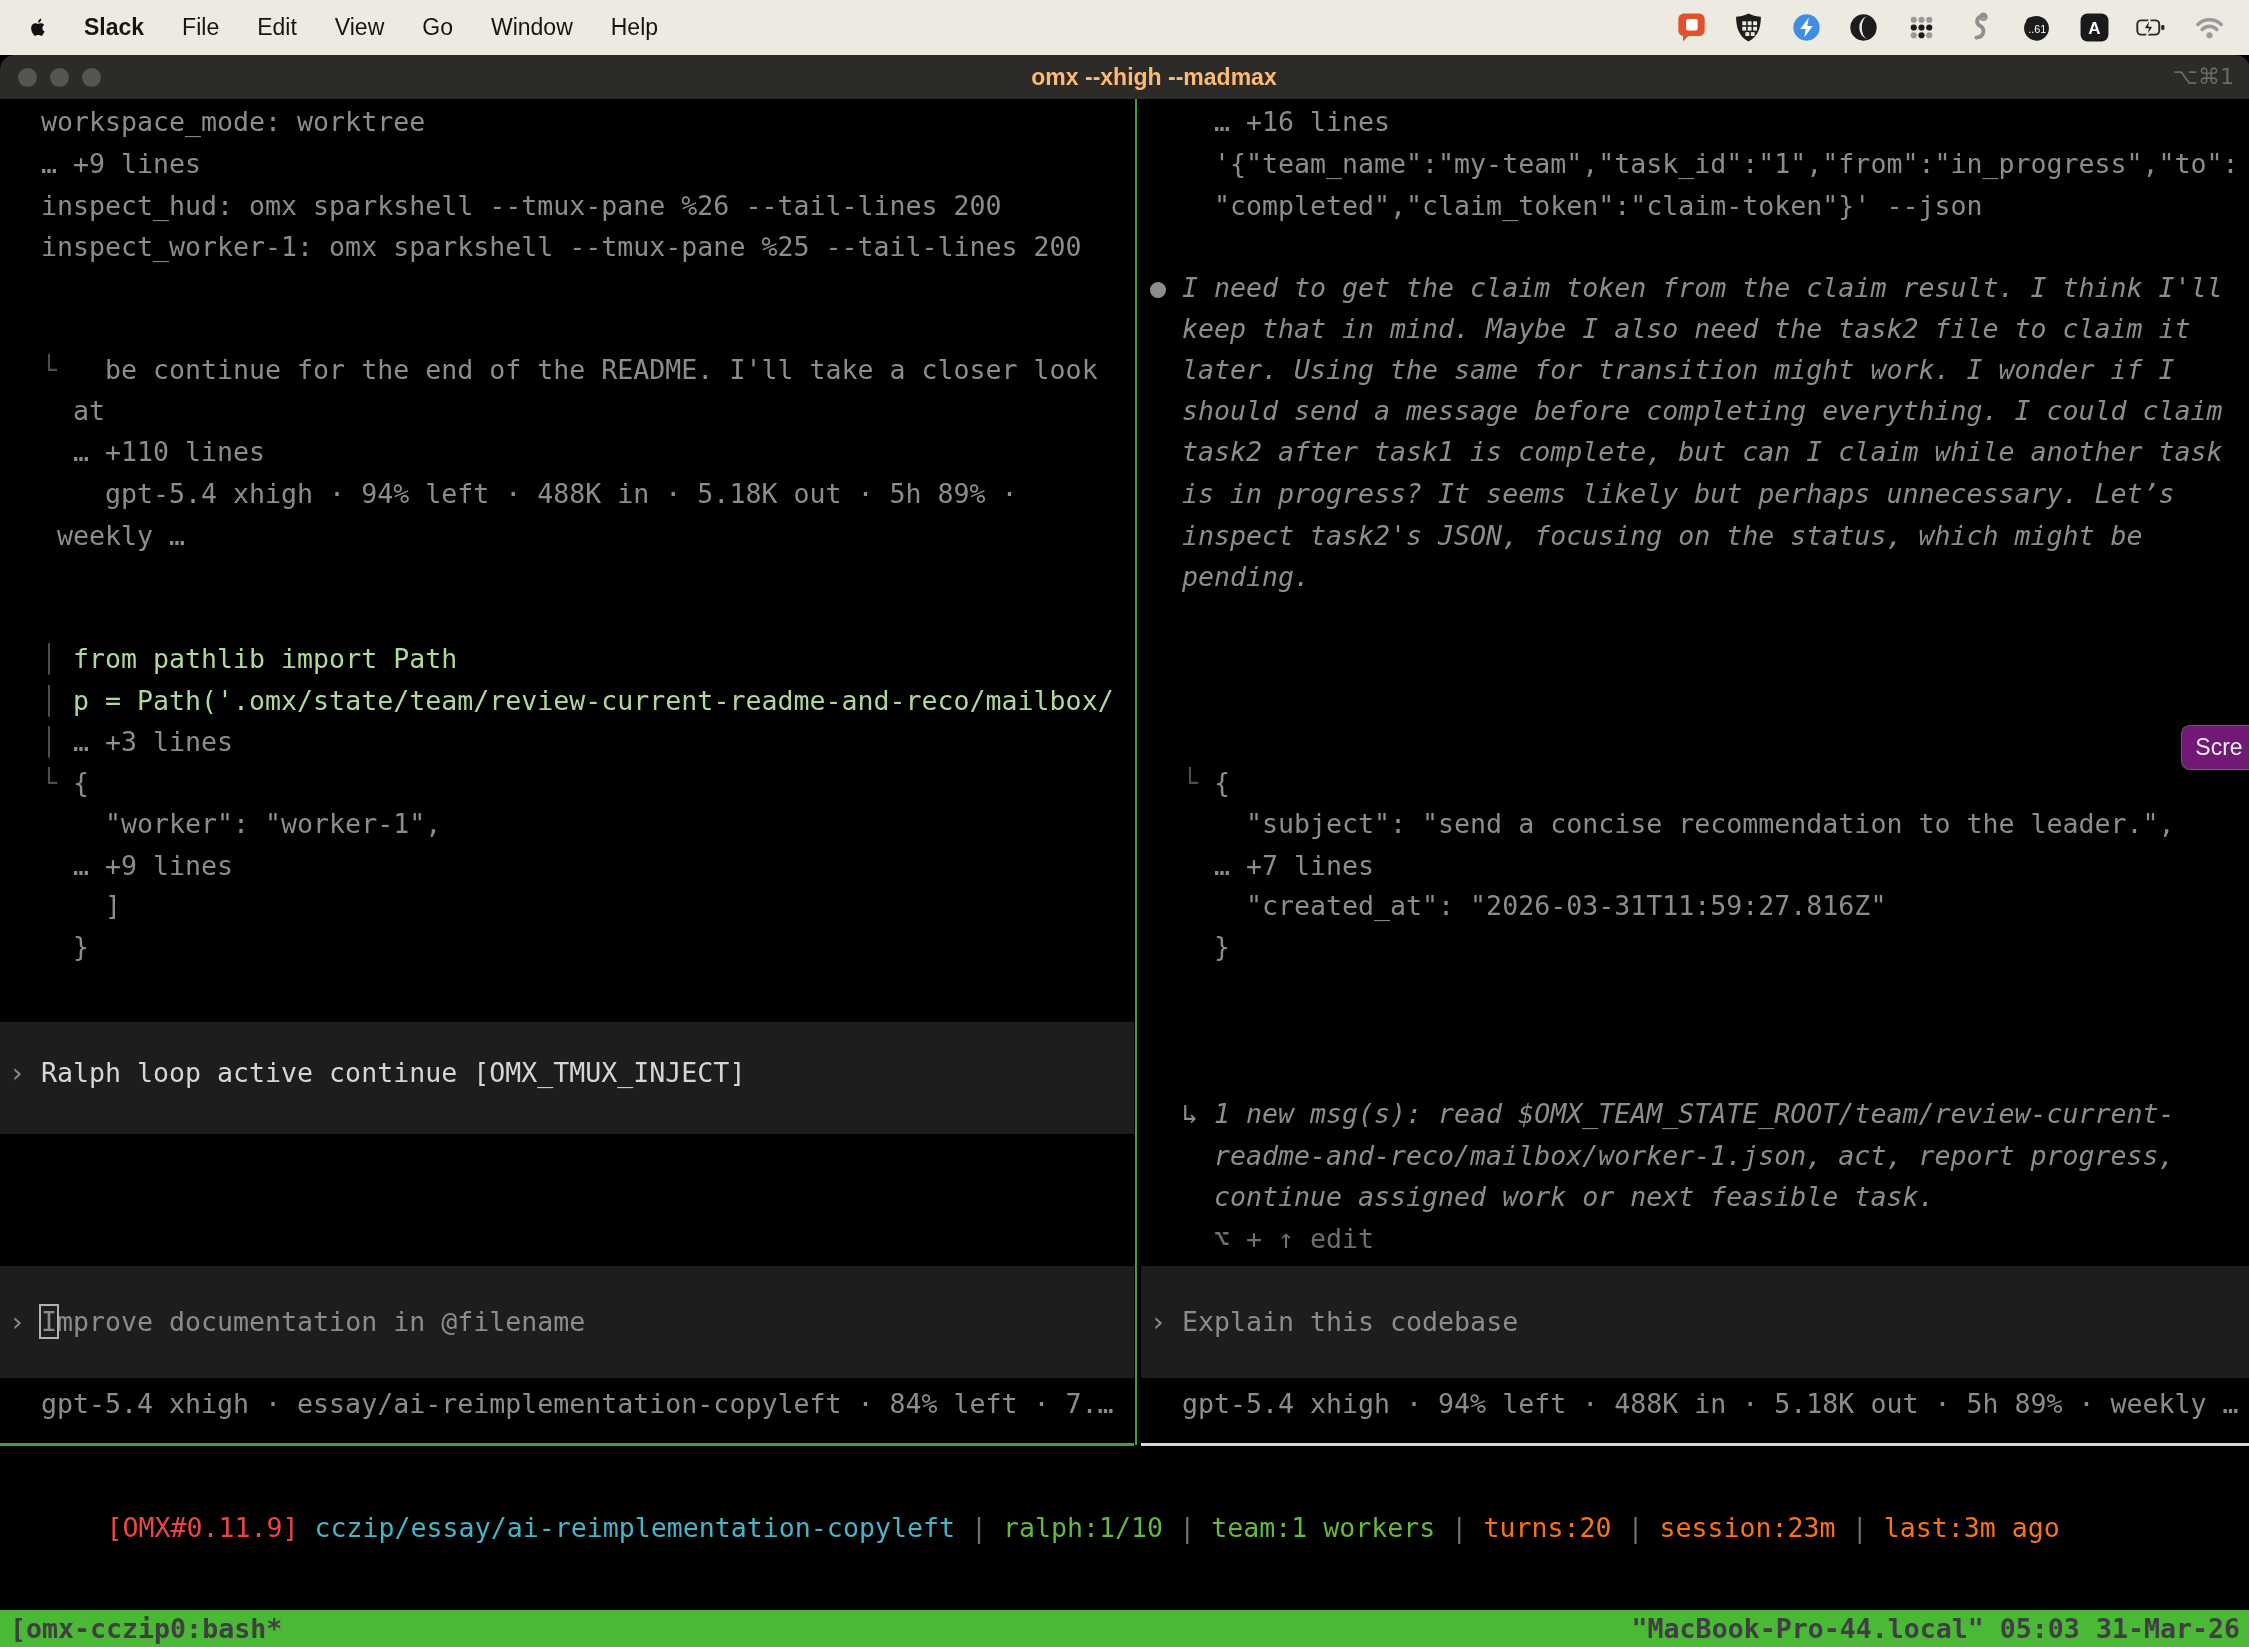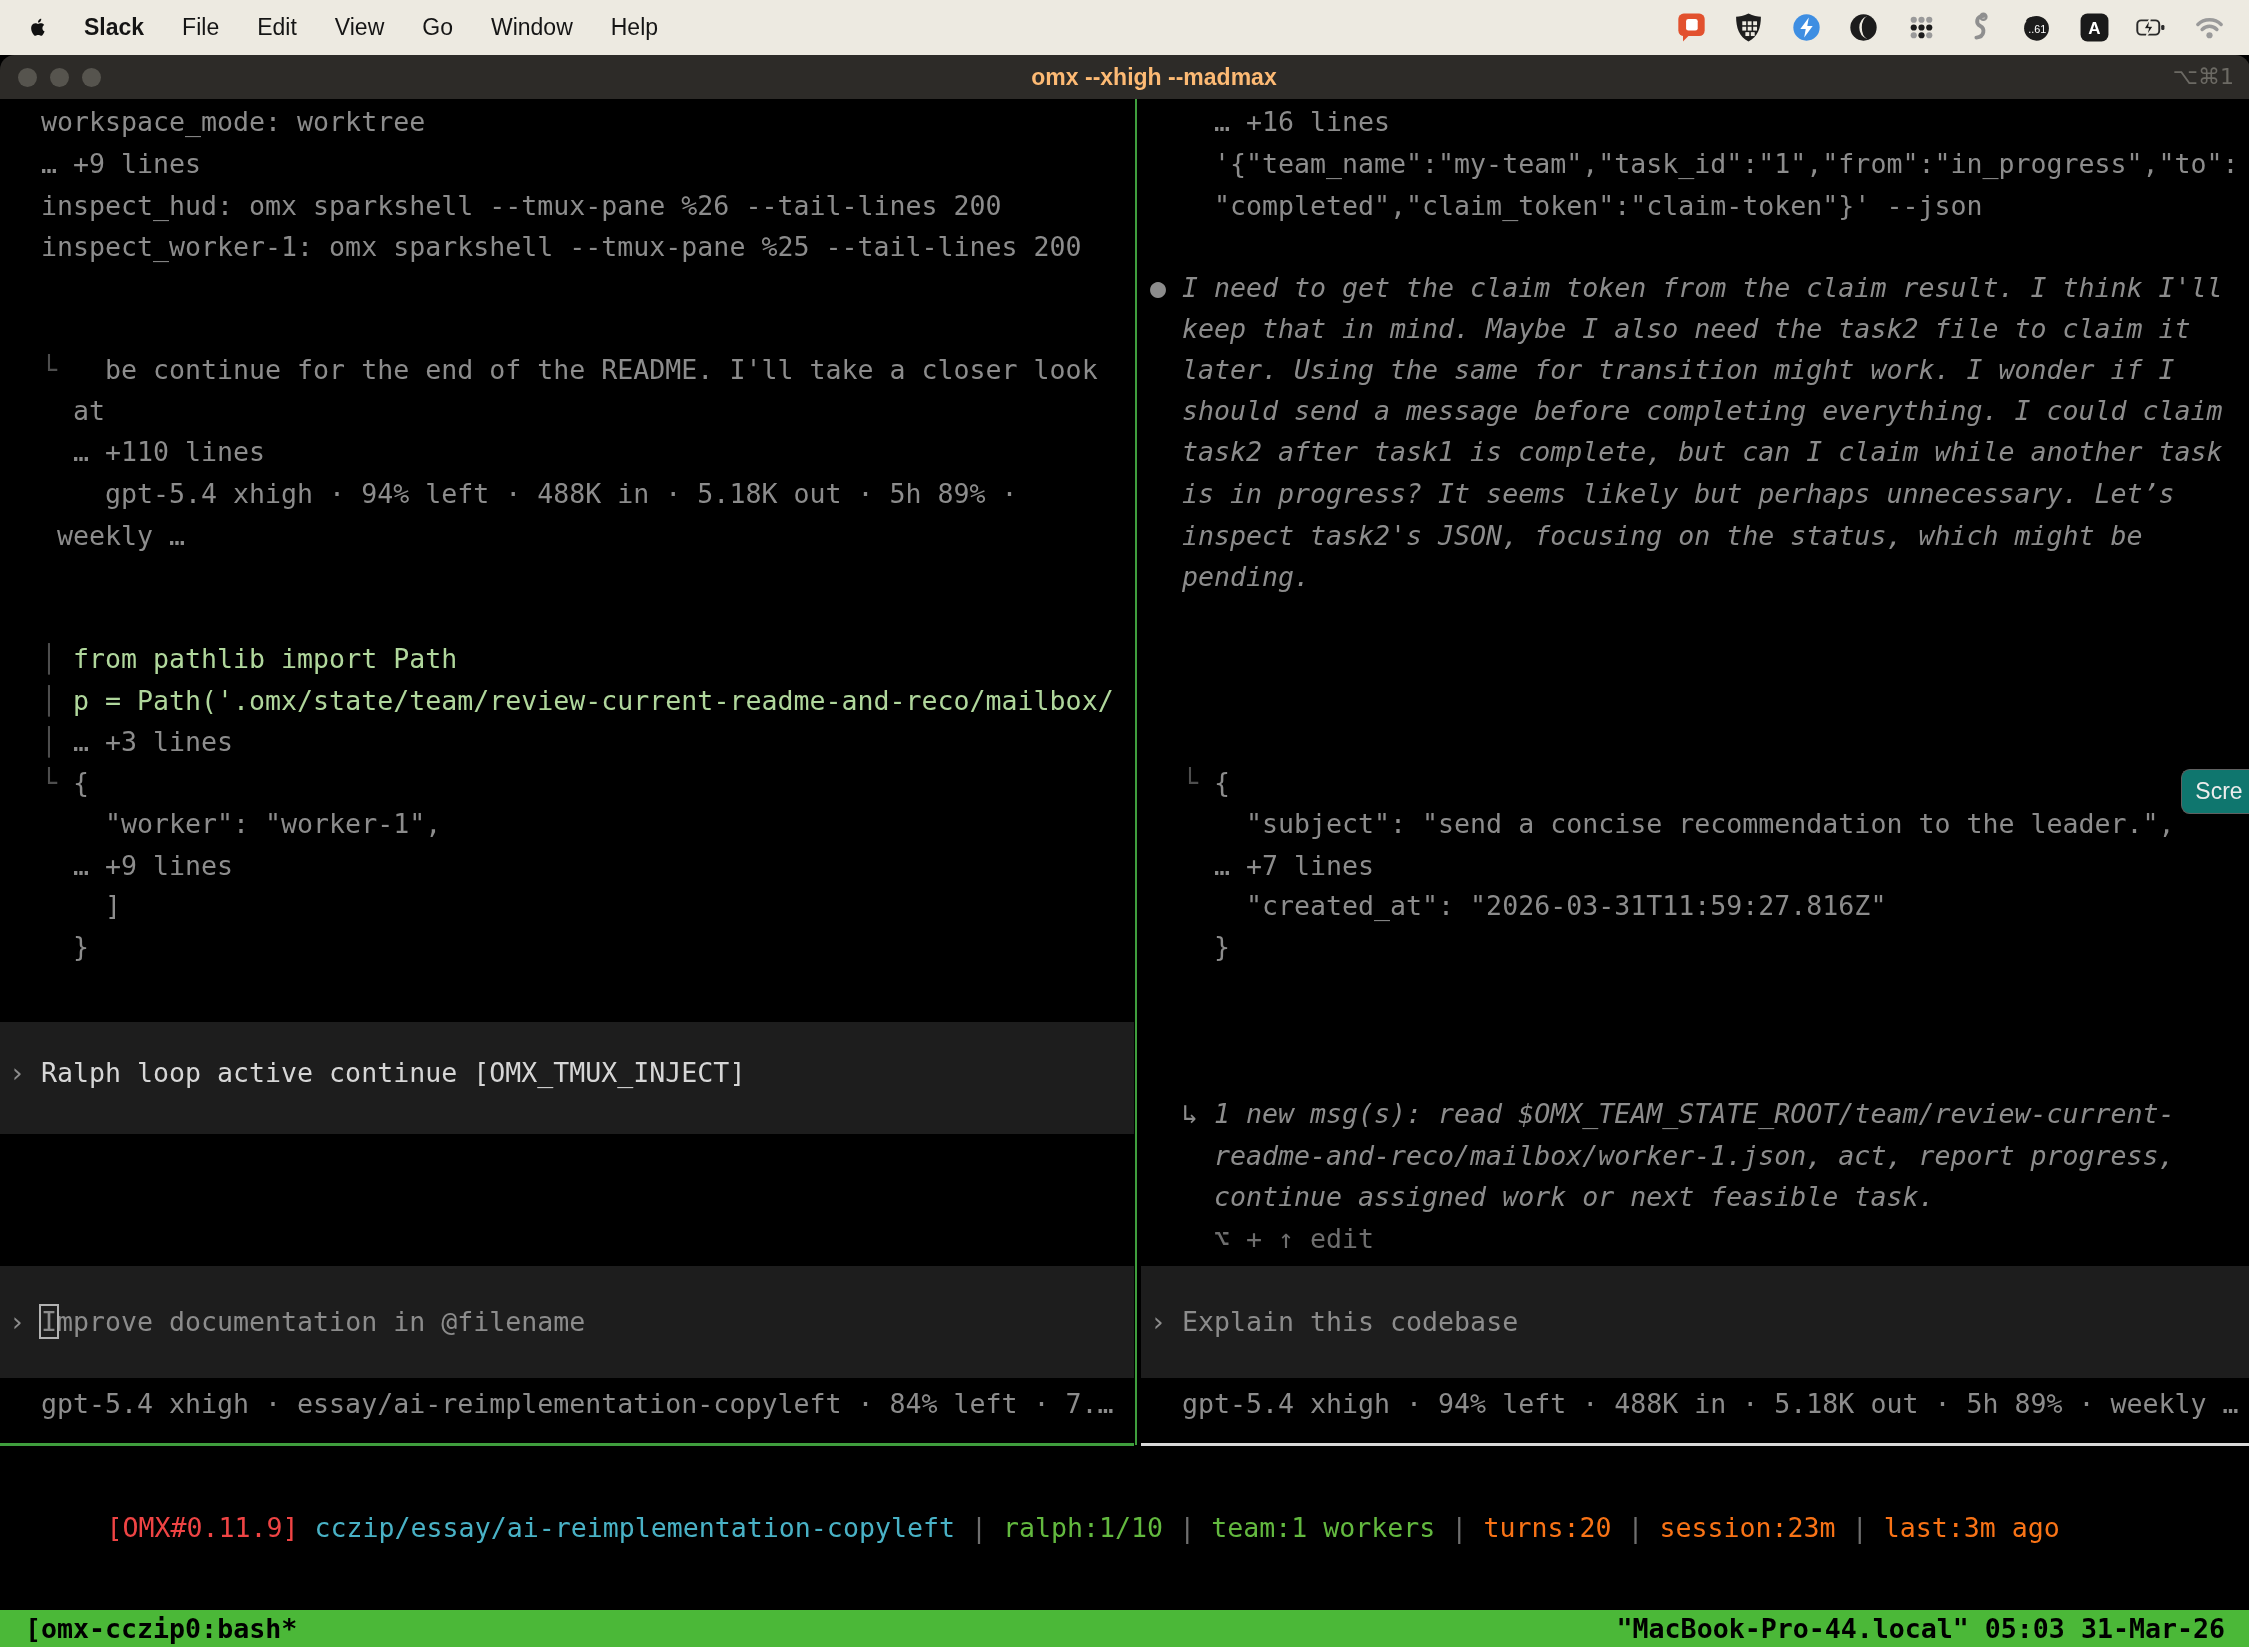--- a/index.html
+++ b/index.html
@@ -43,35 +43,35 @@
   
   .g  {color:#8c8c8c;}
   .gd {color:#6e6e6e;}
   .tree{color:#4e4e4e;}
   .wb {color:#ef4444;font-weight:normal;}
   .gn {color:#b0d79c;}
   .it {font-style:italic;}
   .banner-text{color:#d6d6d6;}
   .cursor{outline:2.2px solid #b2b2b2;outline-offset:-0.7px;}
 
-  .tooltip{position:absolute;top:670px;right:0;height:43px;line-height:43px;background:#0f766e;
+  .tooltip{position:absolute;top:670px;right:0;height:43px;line-height:43px;background:#701a75;
            border:1.5px solid #606060;border-right:none;border-radius:8.9px 0 0 8.9px;color:#ececec;
-           font-family:"Liberation Sans",sans-serif;font-size:23px;padding:0 7.4px 0 13.3px;margin-top:44px;}
+           font-family:"Liberation Sans",sans-serif;font-size:23px;padding:0 7.4px 0 13.3px;}
 
   
   .omx-line{position:absolute;left:10.3px;top:1411px;height:41px;line-height:41px;font-size:26.6px;white-space:pre;}
   .cy{color:#49b2c6;}
   .gng{color:#63b93f;}
   .sep{color:#6f6f6f;}
   .meta{color:#f97316;}
 
   
   .tmuxbar{position:absolute;left:0;bottom:0;width:100%;height:38px;background:#4bb838;
-           color:#000000;font-size:26.6px;line-height:38px;display:flex;justify-content:space-between;
-           padding:0 25px;box-sizing:border-box;white-space:pre;font-weight:bold;}
+           color:#404040;font-size:26.6px;line-height:38px;display:flex;justify-content:space-between;
+           padding:0 10px;box-sizing:border-box;white-space:pre;font-weight:bold;}
 </style>
 </head>
 <body>
 
 <div class="screen">
 
   <div class="menubar">
     <svg class="apple" viewBox="0 0 24 24">
       <path fill="#111" d="M16.7 12.6c0-2 1.6-3 1.7-3.1-.9-1.4-2.4-1.6-2.9-1.6-1.2-.1-2.4.7-3 .7-.6 0-1.6-.7-2.6-.7-1.3 0-2.6.8-3.3 2-1.4 2.4-.4 6 1 8 .7 1 1.5 2.1 2.5 2 1 0 1.4-.6 2.6-.6 1.2 0 1.5.6 2.6.6 1.1 0 1.8-1 2.4-2 .8-1.1 1.1-2.2 1.1-2.3-.1 0-2.1-.8-2.1-3z"></path>
       <path fill="#111" d="M14.8 6.2c.5-.7.9-1.6.8-2.5-.8 0-1.7.5-2.3 1.2-.5.6-.9 1.5-.8 2.4.9.1 1.8-.4 2.3-1.1z"></path>

